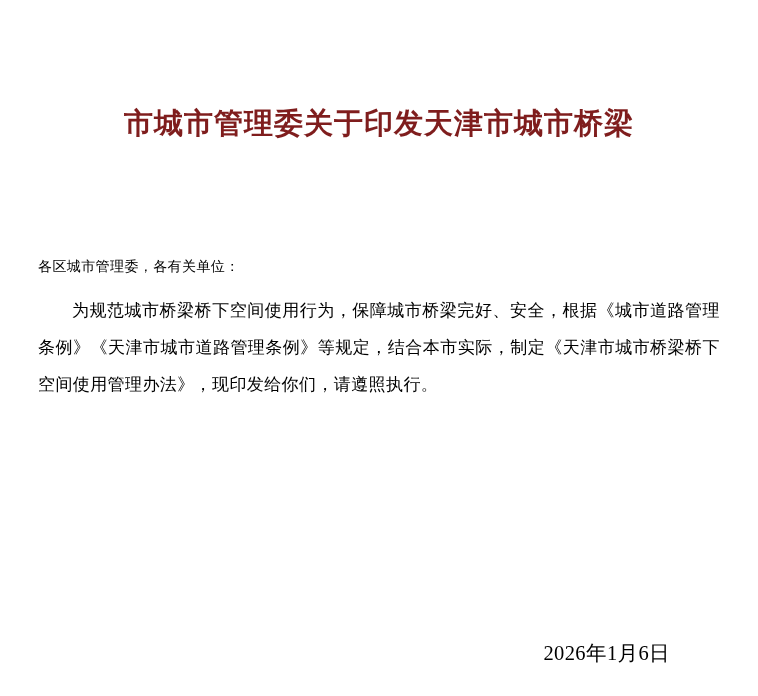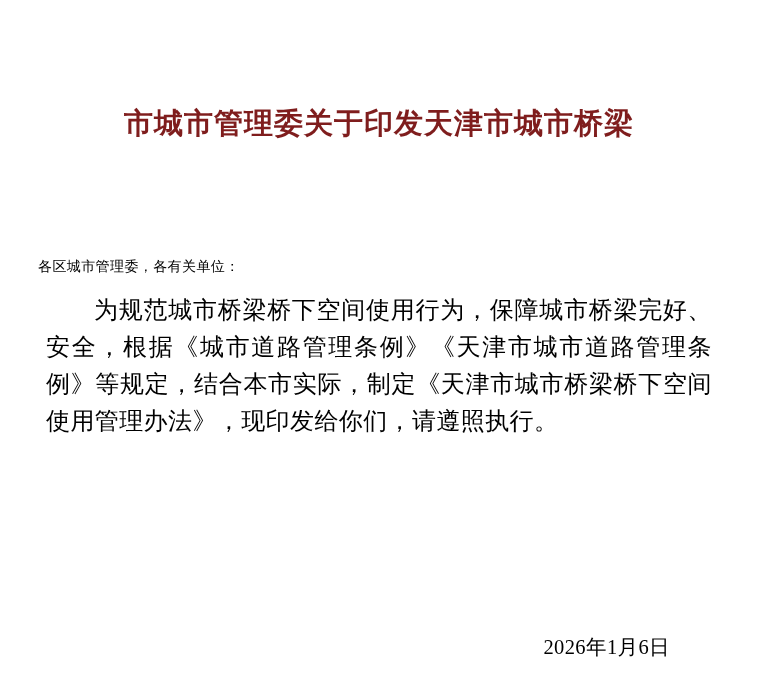--- a/index.html
+++ b/index.html
@@ -41,32 +41,32 @@
   }
   .salutation {
     font-size: 14px;
     line-height: 34px;
     letter-spacing: 0.4px;
     margin: 0 0 8px 0;
     text-align: justify;
     text-justify: inter-ideograph;
   }
   .para {
-    font-size: 24px;
+    font-size: 17px;
     line-height: 37px;
     letter-spacing: 0.4px;
-    margin: 8px;
+    margin: 0;
     text-indent: 2em;
     text-align: justify;
     text-justify: inter-ideograph;
   }
   .date-line {
     position: absolute;
     right: 88px;
-    bottom: 34px;
+    bottom: 28px;
     font-size: 20.5px;
     line-height: 30px;
     letter-spacing: 0.4px;
     white-space: nowrap;
   }
 </style>
 </head>
 <body>
 
 <div class="page">

